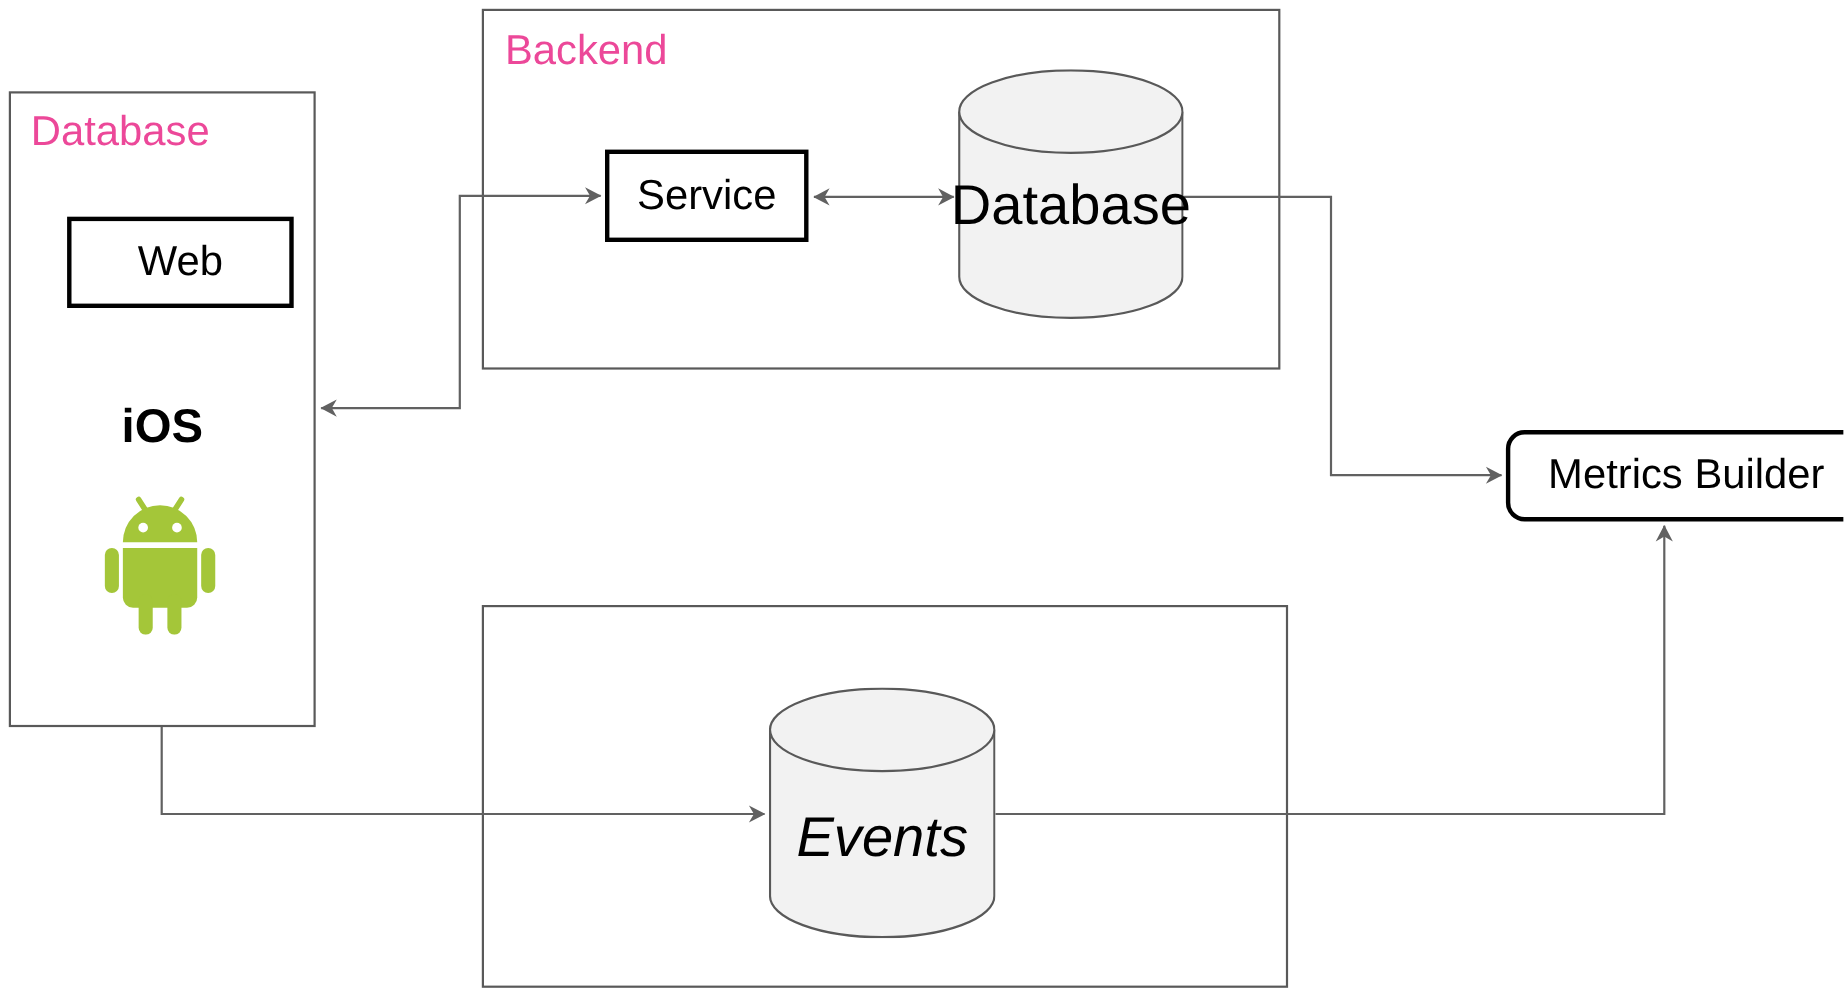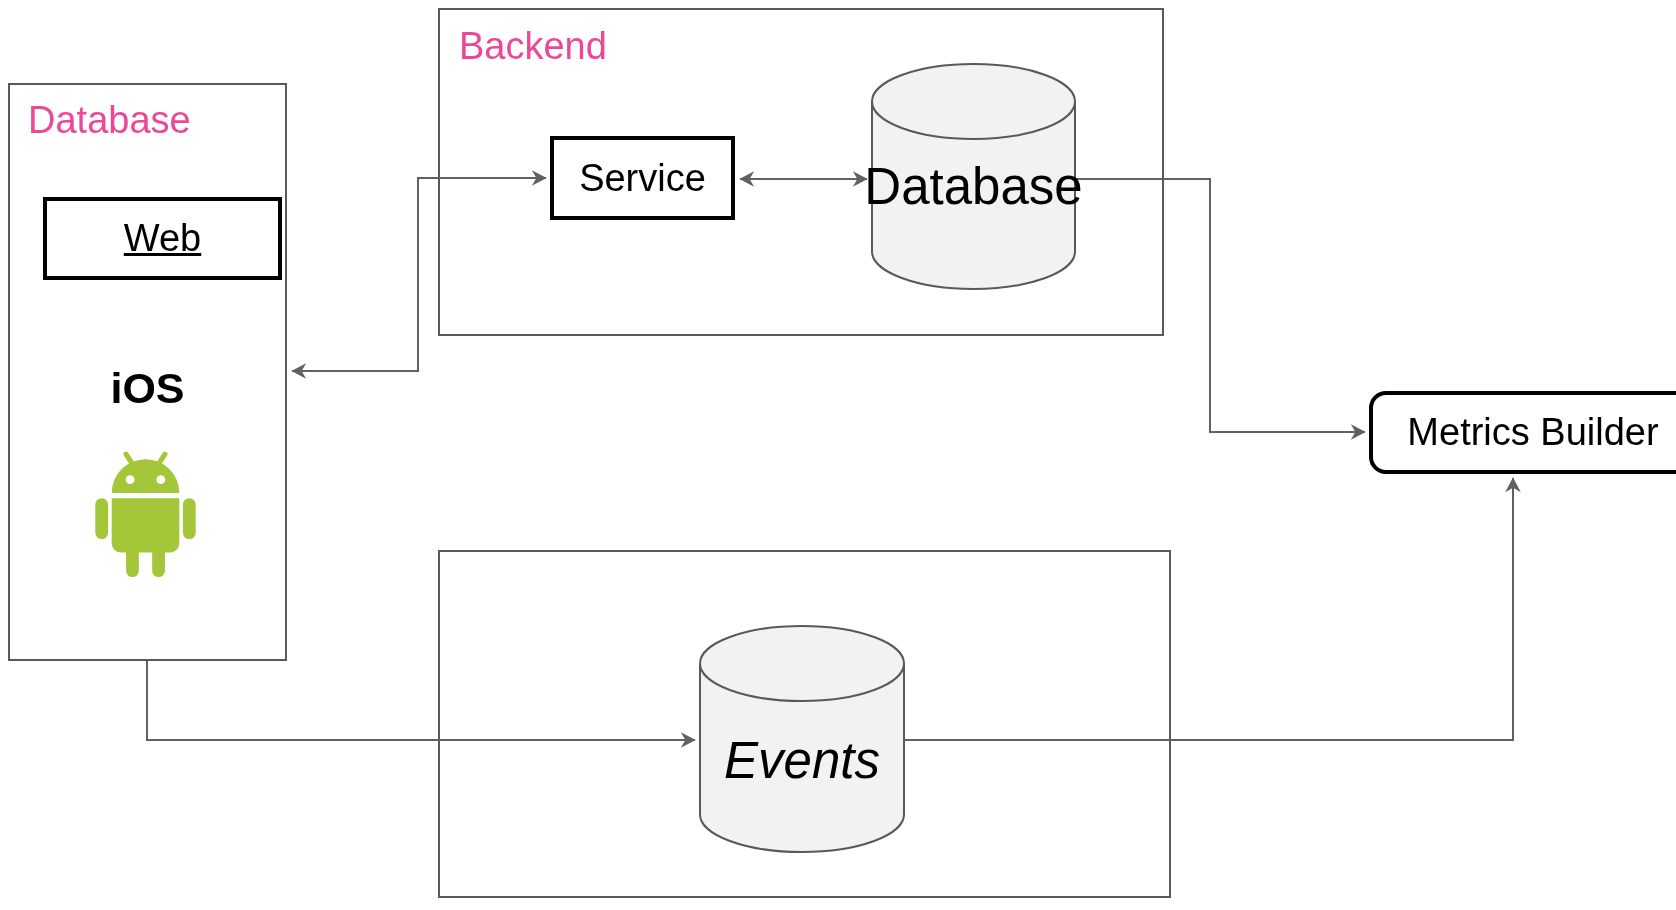--- a/index.html
+++ b/index.html
@@ -77,21 +77,21 @@
 
     <polyline points="740,179 867,179" fill="none" stroke="#616161" stroke-width="2" marker-start="url(#arrow)" marker-end="url(#arrow)"></polyline>
 
     <polyline points="1076,179 1210,179 1210,432 1365,432" fill="none" stroke="#616161" stroke-width="2" marker-end="url(#arrow)"></polyline>
 
     <polyline points="147,661 147,740 695,740" fill="none" stroke="#616161" stroke-width="2" marker-end="url(#arrow)"></polyline>
 
     <polyline points="905,740 1513,740 1513,478" fill="none" stroke="#616161" stroke-width="2" marker-end="url(#arrow)"></polyline>
   </svg>
 
-  <div class="node-box" style="left:43px;top:197px;width:239px;height:83px;text-decoration:underline;">
+  <div class="node-box" style="left:61px;top:197px;width:206px;height:83px;">
     <span>Web</span>
   </div>
 
   <div class="ios-label" style="left:8px;top:348px;width:279px;margin-top:16px;">iOS</div>
 
   <svg class="abs" style="left:94px;top:450px;" width="103" height="127" viewBox="0 0 100 124">
     <g fill="#A4C639">
       <line x1="31" y1="4" x2="40" y2="18" stroke="#A4C639" stroke-width="5" stroke-linecap="round"></line>
       <line x1="69" y1="4" x2="60" y2="18" stroke="#A4C639" stroke-width="5" stroke-linecap="round"></line>
       <path d="M17,42 a33,33 0 0 1 66,0 z"></path>

